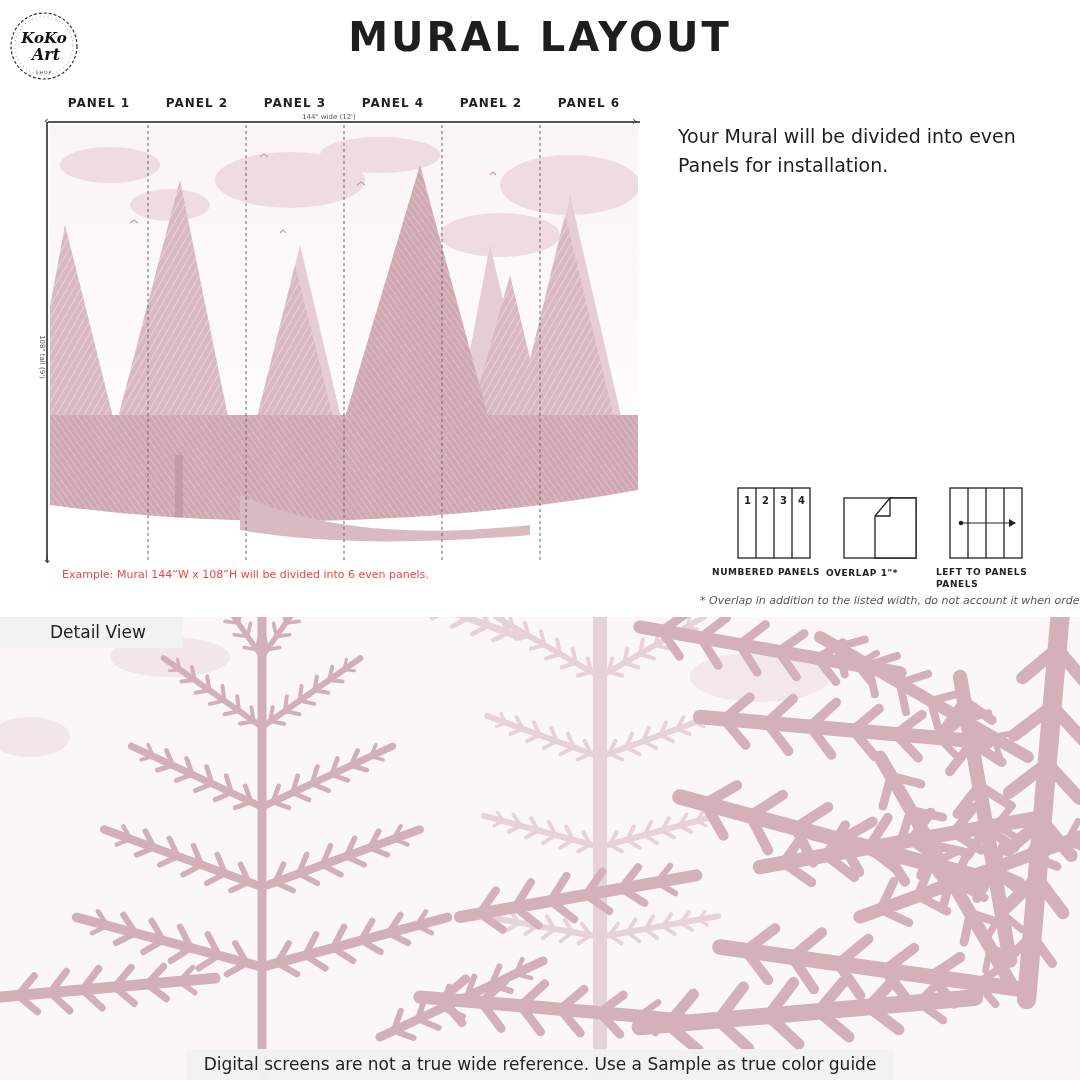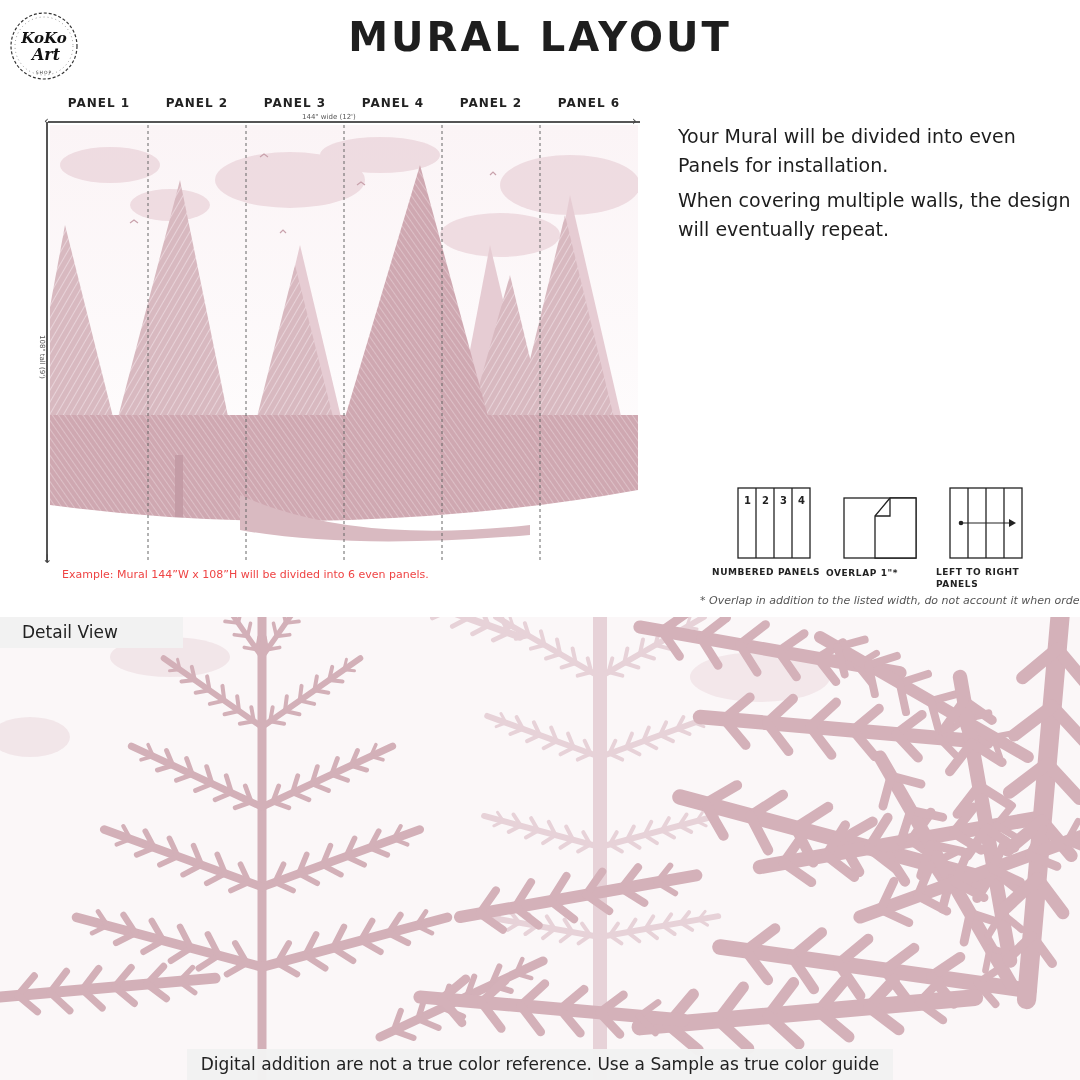--- a/index.html
+++ b/index.html
@@ -36,21 +36,21 @@
 
   
   .icon-box { top:487px; }
   .icon-cap { font-size:9px; font-weight:bold; letter-spacing:0.6px; text-align:left; color:#222; line-height:12px; }
   .footnote { left:700px; top:594px; font-size:11px; font-style:italic; color:#555; white-space:nowrap; }
 
   
   .detail { left:0; top:617px; width:1080px; height:463px; overflow:hidden; background:#fbf7f8; }
   .detail svg { width:100%; height:100%; display:block; }
   .detail-label { left:0; top:617px; width:183px; height:31px; background:rgba(242,242,242,0.97);
-                  font-size:17px; color:#222; line-height:31px; padding-left:22px; box-sizing:border-box; }
+                  font-size:17px; color:#222; line-height:31px; padding-left:50px; box-sizing:border-box; }
   .disclaimer { left:187px; top:1049px; width:706px; height:31px; background:rgba(242,242,242,0.97);
                 font-size:17px; color:#222; text-align:center; line-height:31px; }
 </style>
 </head>
 <body>
 
 <div class="abs logo">
   <svg viewBox="0 0 76 76">
     <circle cx="38" cy="38" r="33" fill="none" stroke="#333" stroke-width="1.2" stroke-dasharray="3 2"></circle>
     <circle cx="38" cy="38" r="29" fill="none" stroke="#555" stroke-width="0.6" stroke-dasharray="1 3"></circle>
@@ -145,21 +145,20 @@
 <div class="abs arrow" style="left:44px;top:115px;">‹</div>
 <div class="abs dim-top-label">144" wide (12')</div>
 <div class="abs dim-left"></div>
 <div class="abs arrow" style="left:42px;top:553px;">↓</div>
 <div class="abs dim-left-label" style="transform:rotate(90deg);left:46px;top:335px;">108" tall (9')</div>
 
 <div class="abs example">Example: Mural 144”W x 108”H will be divided into 6 even panels.</div>
 
 <div class="abs intro">
   <p>Your Mural will be divided into even Panels for installation.</p>
-  <p>When covering multiple walls, the design will eventually repeat.</p>
 </div>
 
 <div class="abs icon-box" style="left:737px;">
   <svg width="74" height="72" viewBox="0 0 74 72">
     <rect x="1" y="1" width="72" height="70" fill="#fff" stroke="#222" stroke-width="1.3"></rect>
     <line x1="19" y1="1" x2="19" y2="71" stroke="#222" stroke-width="1.3"></line>
     <line x1="37" y1="1" x2="37" y2="71" stroke="#222" stroke-width="1.3"></line>
     <line x1="55" y1="1" x2="55" y2="71" stroke="#222" stroke-width="1.3"></line>
     <g font-family="'DejaVu Sans', sans-serif" font-weight="bold" font-size="10" fill="#222">
       <text x="7" y="17">1</text>
@@ -185,21 +184,21 @@
     <rect x="1" y="1" width="72" height="70" fill="#fff" stroke="#222" stroke-width="1.3"></rect>
     <line x1="19" y1="1" x2="19" y2="71" stroke="#222" stroke-width="1.3"></line>
     <line x1="37" y1="1" x2="37" y2="71" stroke="#222" stroke-width="1.3"></line>
     <line x1="55" y1="1" x2="55" y2="71" stroke="#222" stroke-width="1.3"></line>
     <circle cx="12" cy="36" r="2.3" fill="#222"></circle>
     <line x1="12" y1="36" x2="62" y2="36" stroke="#222" stroke-width="1.2"></line>
     <polygon points="60,32 67,36 60,40" fill="#222"></polygon>
   </svg>
 </div>
 <div class="abs icon-cap" style="left:936px;top:566px;width:100px;">
-  <div>LEFT TO RIGHT</div>
+  <div>LEFT TO PANELS</div>
   <div>PANELS</div>
 </div>
 
 <div class="abs footnote">* Overlap in addition to the listed width, do not account it when ordering</div>
 
 <div class="abs detail">
   <svg viewBox="0 0 1080 463" preserveAspectRatio="none">
     <defs>
       <g id="frond">
         <line x1="0" y1="0" x2="120" y2="0" stroke-width="6"></line>
@@ -265,13 +264,13 @@
       <use href="#frond" transform="translate(960,60) rotate(80) scale(2.4)"></use>
       <use href="#frond" transform="translate(1060,0) rotate(95) scale(3.2)"></use>
       <use href="#frond" transform="translate(860,300) rotate(-20) scale(2.2)"></use>
       <use href="#frond" transform="translate(460,300) rotate(-10) scale(2)"></use>
       <use href="#frond" transform="translate(420,380) rotate(5) scale(2.2)"></use>
     </g>
   </svg>
 </div>
 
 <div class="abs detail-label">Detail View</div>
-<div class="abs disclaimer">Digital addition are not a true color reference. Use a Sample as true color guide</div>
+<div class="abs disclaimer">Digital screens are not a true wide reference. Use a Sample as true color guide</div>
 
 </body></html>

